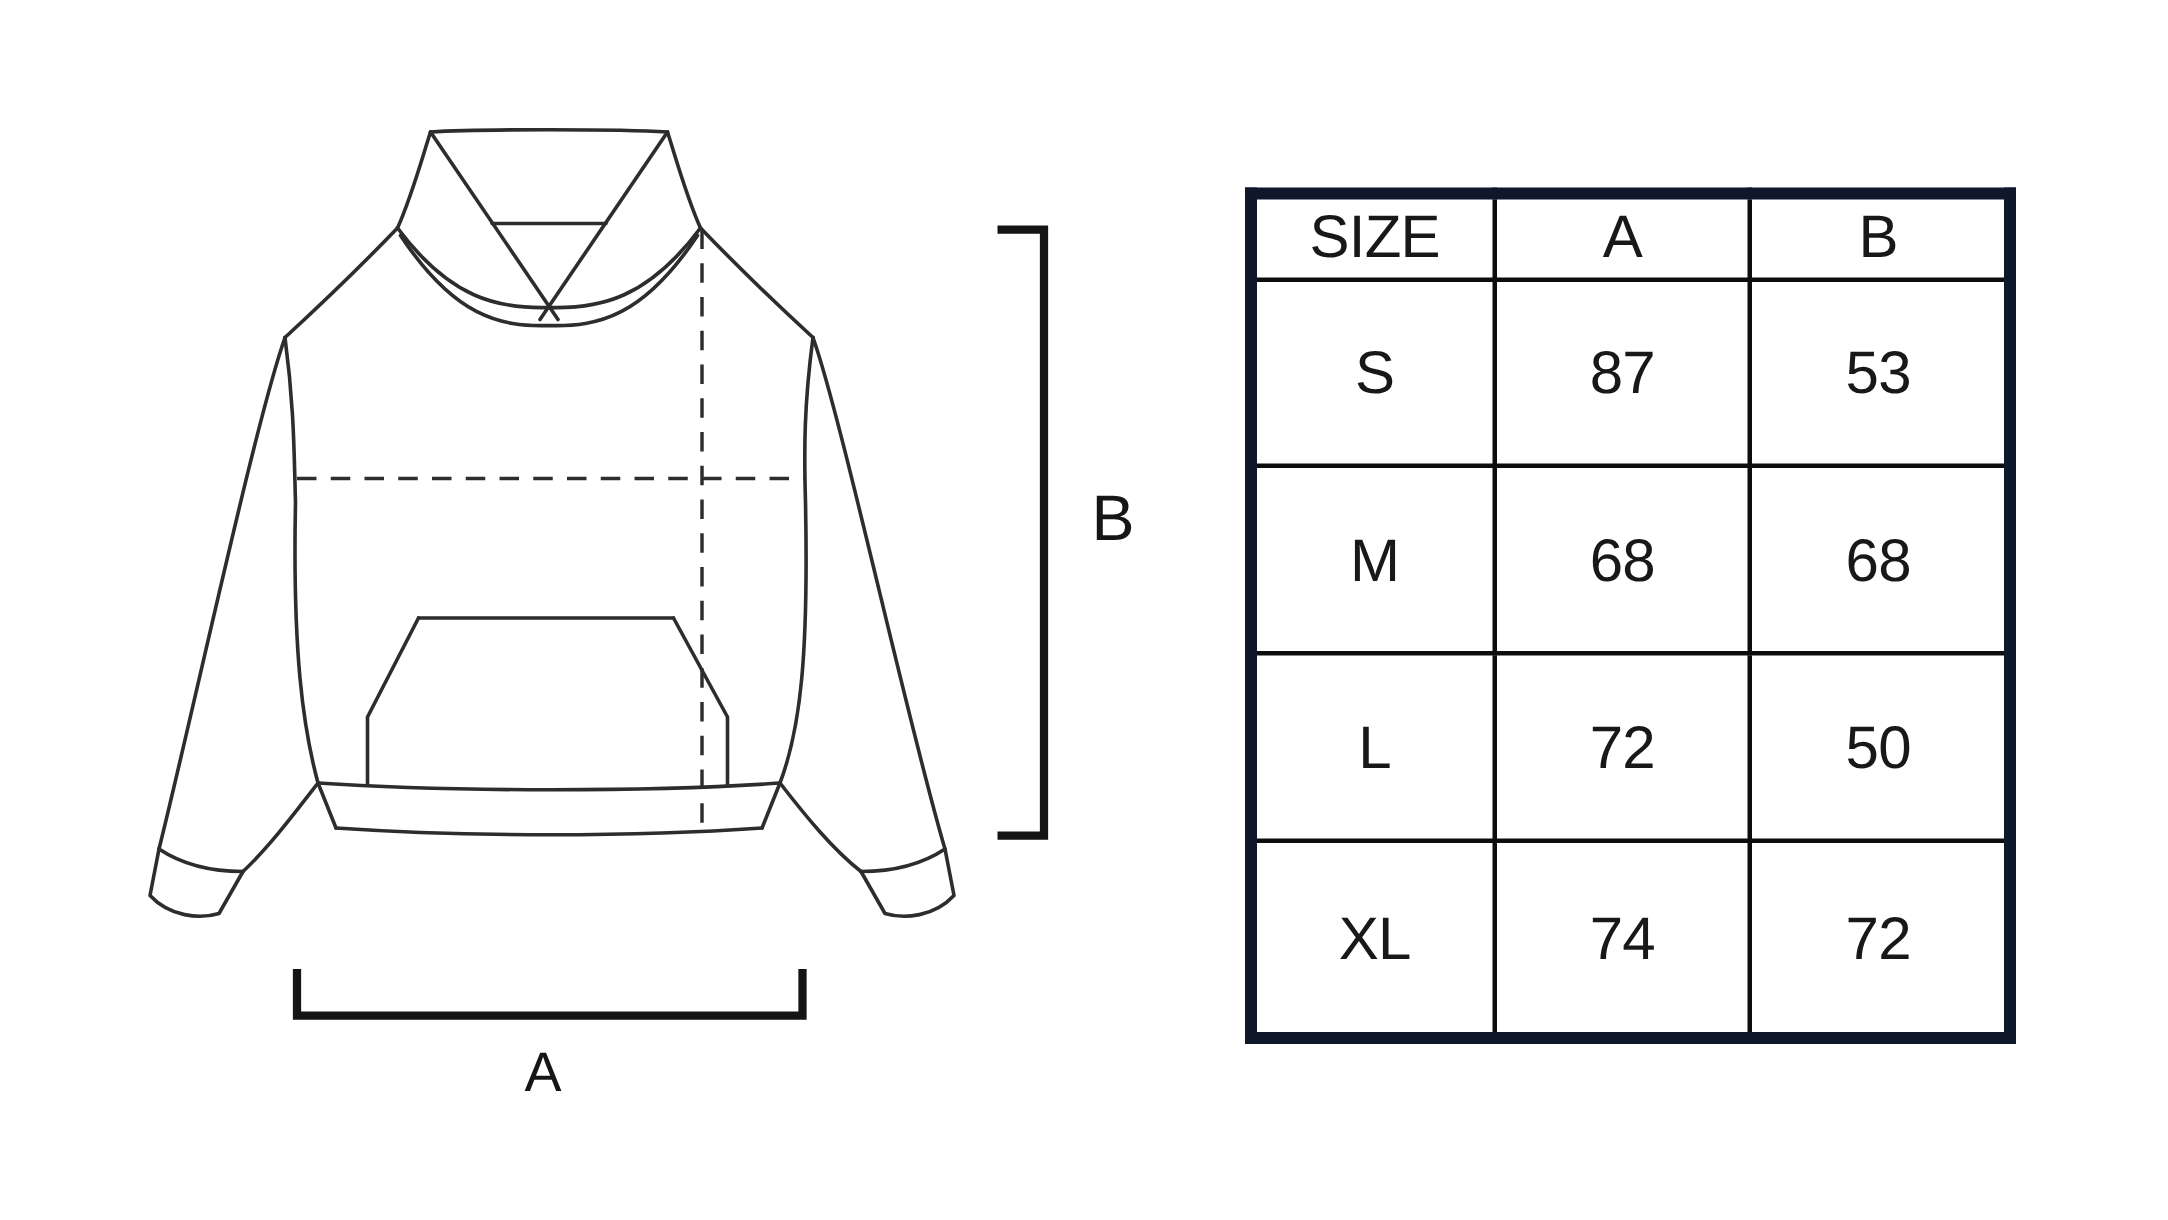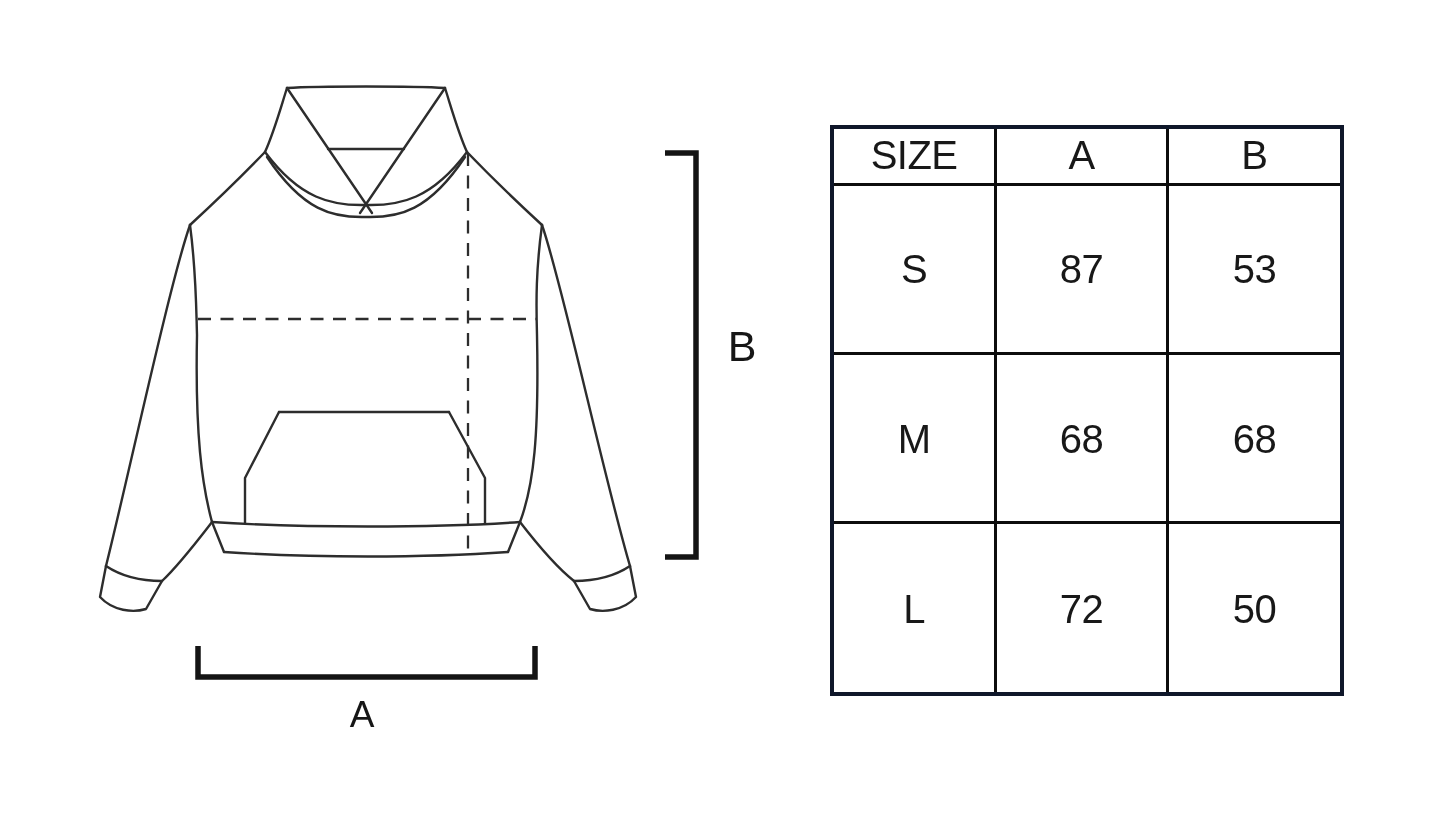--- a/index.html
+++ b/index.html
@@ -49,21 +49,21 @@
     left: 830px;
     top: 125px;
     width: 514px;
     height: 571px;
   }
   table.size-chart {
     width: 100%;
     height: 100%;
     border-collapse: collapse;
     table-layout: fixed;
-    border: 4px solid #0f172a;
+    border: 8px solid #0f172a;
   }
   .size-chart th, .size-chart td {
     border: 3px solid #0d0d0d;
     text-align: center;
     vertical-align: middle;
     padding: 0;
     font-size: 40px;
     letter-spacing: -0.5px;
     font-weight: 400;
     color: #181818;
@@ -154,17 +154,22 @@
         <tr>
           <td>M</td>
           <td>68</td>
           <td>68</td>
         </tr>
         <tr>
           <td>L</td>
           <td>72</td>
           <td>50</td>
         </tr>
+        <tr>
+          <td>XL</td>
+          <td>74</td>
+          <td>72</td>
+        </tr>
       </tbody>
     </table>
   </div>
 
 </div>
 
 </body></html>

